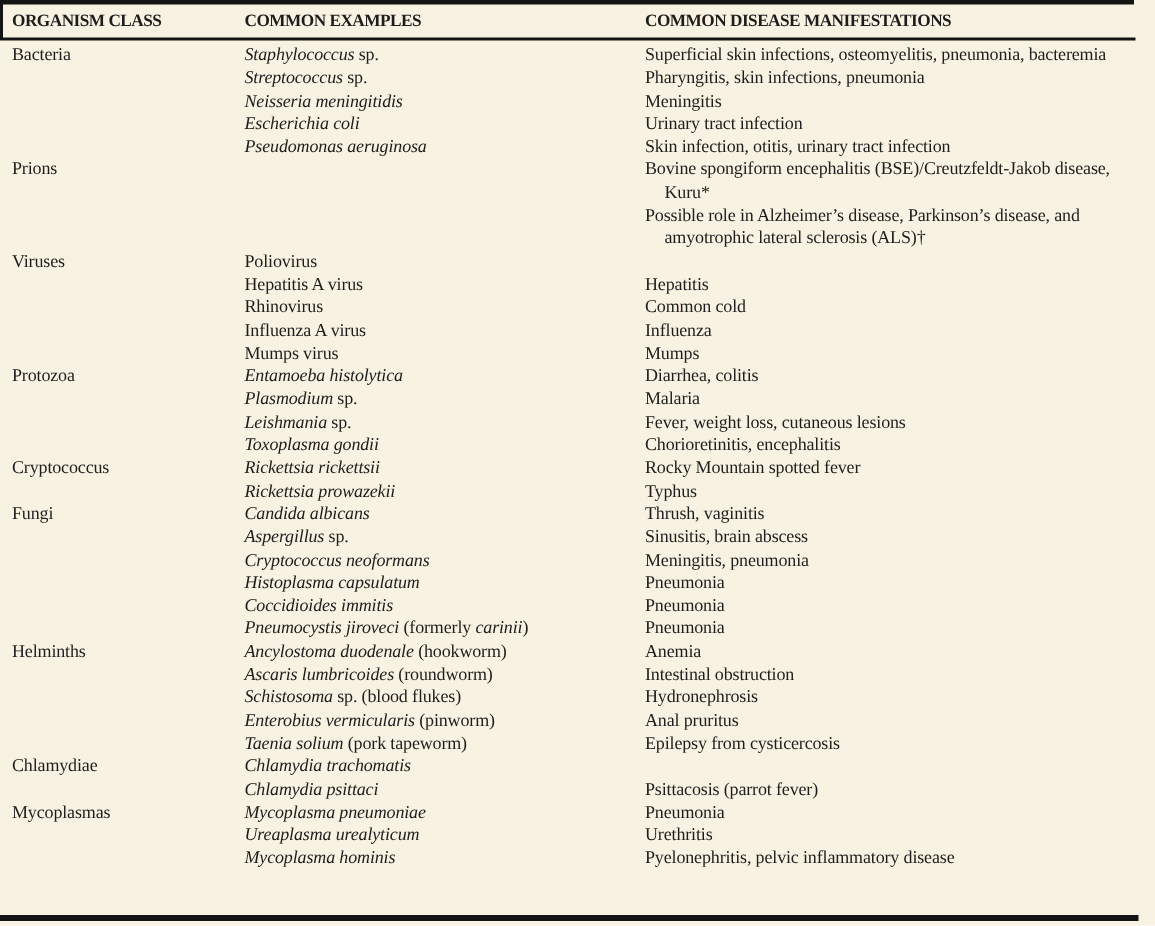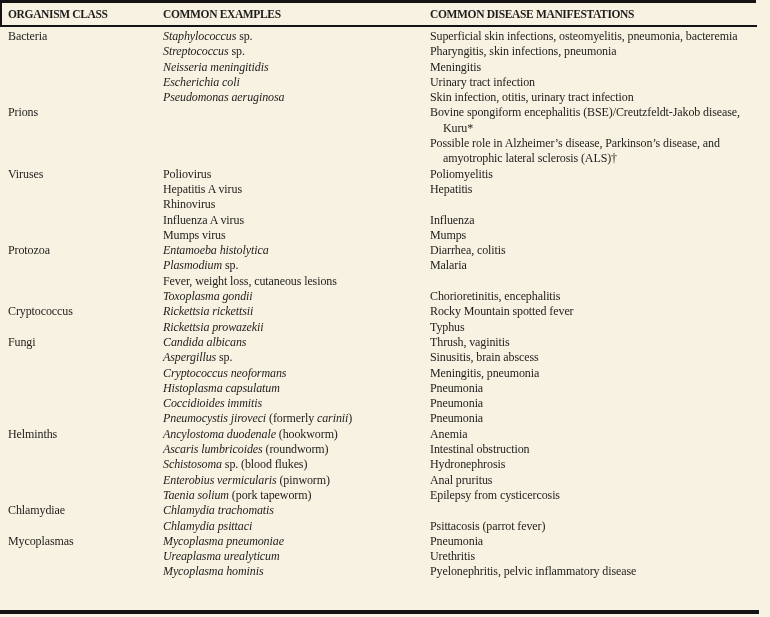--- a/index.html
+++ b/index.html
@@ -71,30 +71,30 @@
         <div class="c-disease">Bovine spongiform encephalitis (BSE)/Creutzfeldt-Jakob disease, Kuru*</div>
       </div>
       <div class="row">
         <div class="c-class"></div>
         <div class="c-example"></div>
         <div class="c-disease">Possible role in Alzheimer’s disease, Parkinson’s disease, and amyotrophic lateral sclerosis (ALS)†</div>
       </div>
       <div class="row">
         <div class="c-class">Viruses</div>
         <div class="c-example"><span>Poliovirus</span></div>
-        <div class="c-disease">Poliomyelitis</div>
       </div>
       <div class="row">
         <div class="c-class"></div>
         <div class="c-example"><span>Hepatitis A virus</span></div>
         <div class="c-disease">Hepatitis</div>
       </div>
       <div class="row">
         <div class="c-class"></div>
         <div class="c-example"><span>Rhinovirus</span></div>
+        <div class="c-disease">Common cold</div>
       </div>
       <div class="row">
         <div class="c-class"></div>
         <div class="c-example"><span>Influenza A virus</span></div>
         <div class="c-disease">Influenza</div>
       </div>
       <div class="row">
         <div class="c-class"></div>
         <div class="c-example"><span>Mumps virus</span></div>
         <div class="c-disease">Mumps</div>
@@ -104,20 +104,21 @@
         <div class="c-example"><span class="it">Entamoeba histolytica</span></div>
         <div class="c-disease">Diarrhea, colitis</div>
       </div>
       <div class="row">
         <div class="c-class"></div>
         <div class="c-example"><span class="it">Plasmodium</span><span> sp.</span></div>
         <div class="c-disease">Malaria</div>
       </div>
       <div class="row">
         <div class="c-class"></div>
+        <div class="c-example"><span class="it">Leishmania</span><span> sp.</span></div>
         <div class="c-disease">Fever, weight loss, cutaneous lesions</div>
       </div>
       <div class="row">
         <div class="c-class"></div>
         <div class="c-example"><span class="it">Toxoplasma gondii</span></div>
         <div class="c-disease">Chorioretinitis, encephalitis</div>
       </div>
       <div class="row">
         <div class="c-class">Cryptococcus</div>
         <div class="c-example"><span class="it">Rickettsia rickettsii</span></div>

